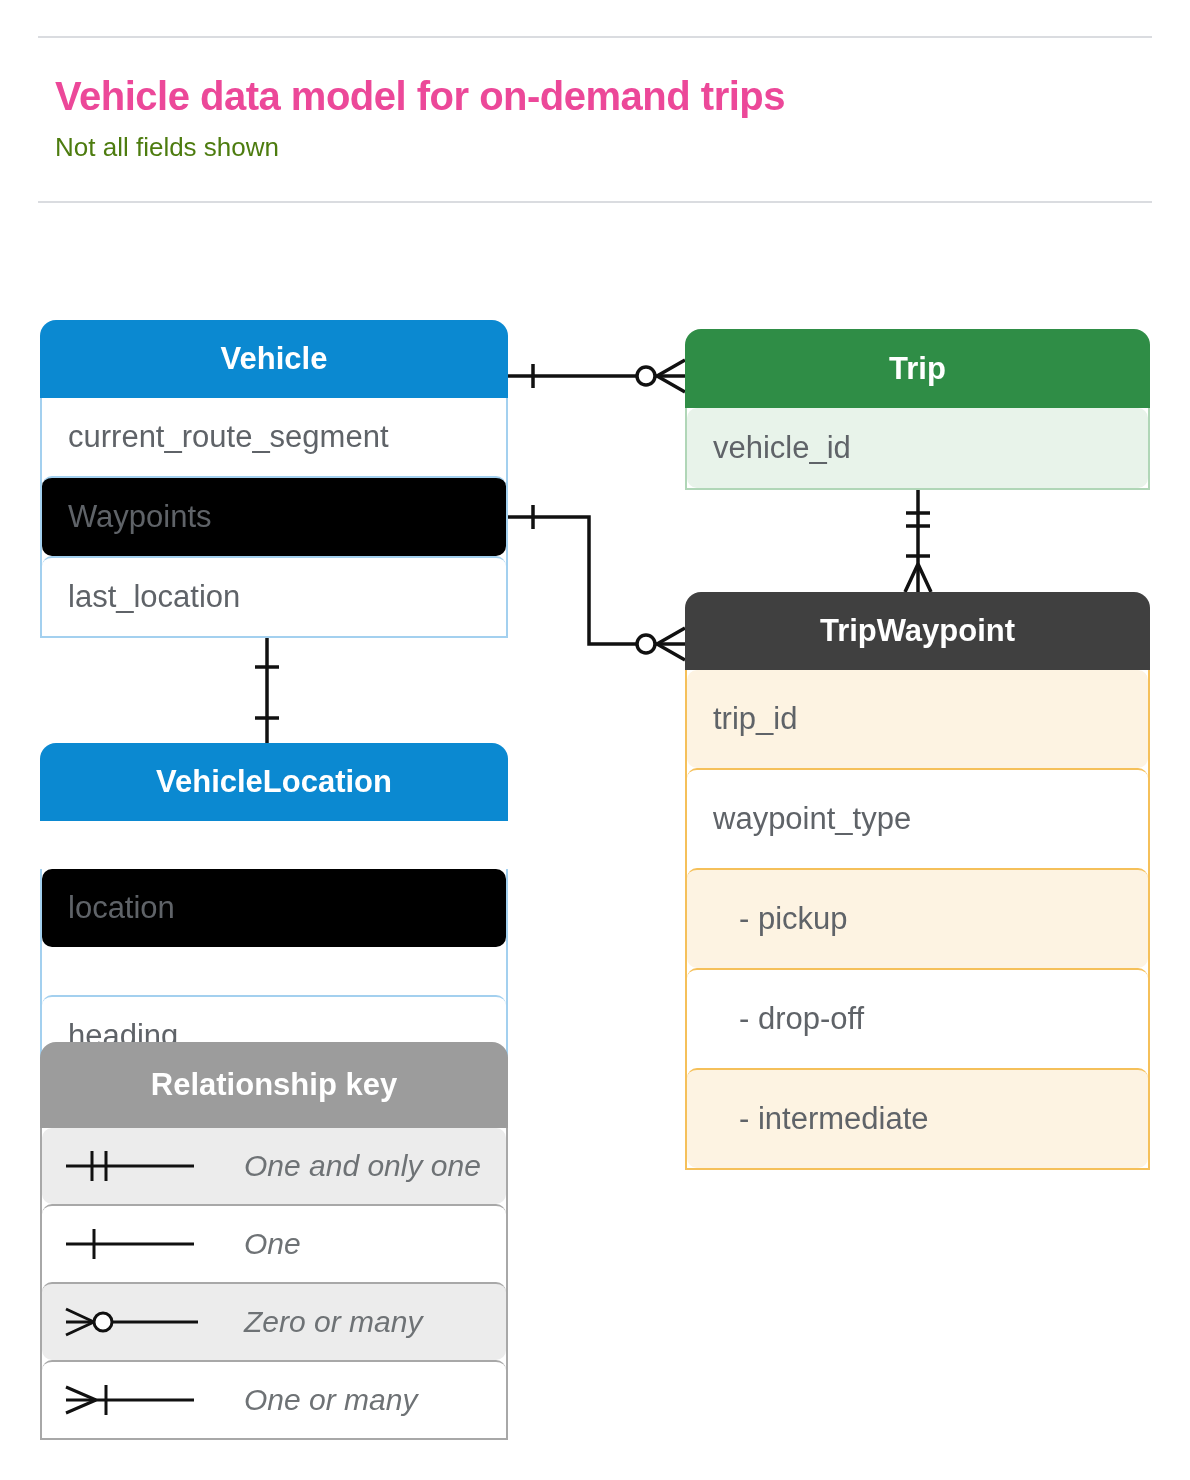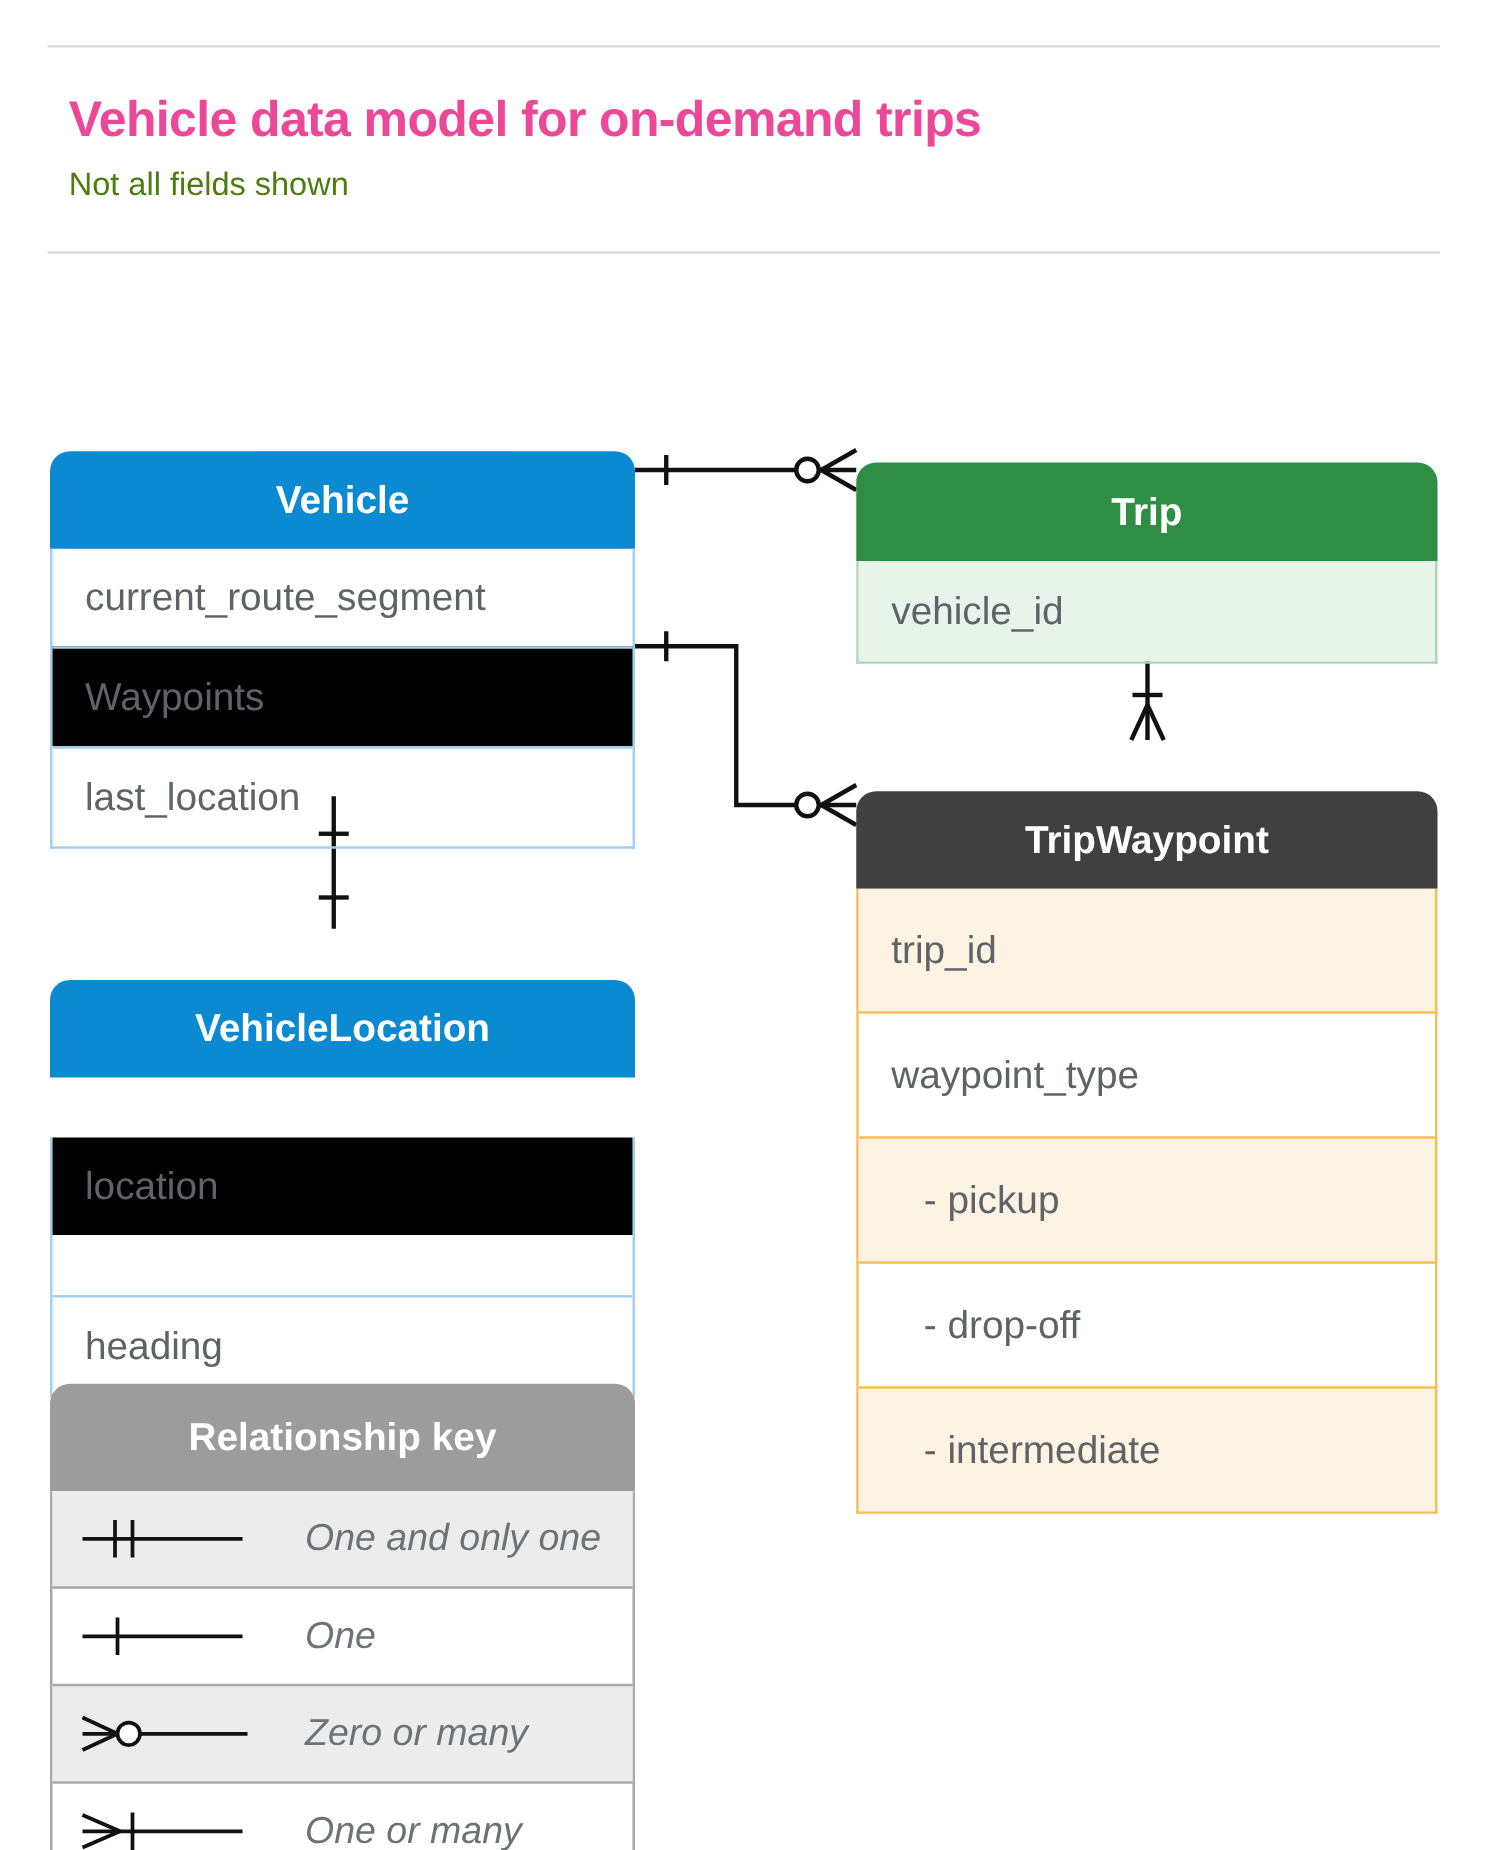--- a/index.html
+++ b/index.html
@@ -6,24 +6,24 @@
   body{font-family:"Liberation Sans", sans-serif;}
   .canvas{position:relative;width:1190px;height:1480px;background:#ffffff;overflow:hidden;}
 
   .divider{position:absolute;left:38px;width:1114px;height:2px;background:#dadce0;}
 
   .page-title{position:absolute;left:55px;top:74px;font-size:40px;font-weight:700;color:#ec4899;letter-spacing:-0.5px;}
   .page-subtitle{position:absolute;left:55px;top:132px;font-size:26px;font-weight:400;color:#4d7c0f;}
 
   .entity{position:absolute;}
   .entity-header{height:78px;display:flex;align-items:center;justify-content:center;
-    color:#ffffff;font-size:31px;font-weight:700;border-radius:16px 16px 0 0;margin-top:41px;}
+    color:#ffffff;font-size:31px;font-weight:700;border-radius:16px 16px 0 0;}
   .rows{border-style:solid;border-width:0 2px 2px 2px;}
   .row{height:78px;display:flex;align-items:center;padding-left:26px;
-    font-size:31px;color:#5f6368;}
+    font-size:31px;color:#5f6368;border-radius:10px;}
   .row + .row{border-top-style:solid;border-top-width:2px;}
   .row.indent{padding-left:52px;}
 
   
   .blue  .entity-header{background:#0b89d1;}
   .blue  .rows{border-color:#a3d0ef;}
   .blue  .row + .row{border-top-color:#a3d0ef;}
   .blue  .row.hl{background:#000000;}
   .green .entity-header{background:#2f8d46;}
   .green .rows{border-color:#b0d6b7;}
@@ -39,21 +39,21 @@
 
   
   #vehicle{left:40px;top:320px;width:468px;}
   #trip{left:685px;top:329px;width:465px;}
   #trip .entity-header{height:79px;}
   #trip .row{height:80px;}
   #trip-waypoint{left:685px;top:592px;width:465px;}
   #trip-waypoint .row{height:98px;}
   #vehicle-location{left:40px;top:743px;width:468px;}
   #vehicle-location .row{height:78px;margin-top:48px;}
-  #relationship-key{left:40px;top:1066px;width:468px;}
+  #relationship-key{left:40px;top:1042px;width:468px;}
   #relationship-key .entity-header{height:86px;}
   #relationship-key .row{height:76px;padding-left:16px;font-style:italic;}
   #relationship-key .row .key-label{color:#6e7275;font-size:30px;margin-left:26px;}
   .key-symbol{width:160px;height:48px;flex:0 0 auto;}
 
   .connector-layer{position:absolute;left:0;top:0;width:1190px;height:1480px;pointer-events:none;}
   .connector-layer *{stroke:#111111;stroke-width:3.5;fill:none;}
   .connector-layer circle{fill:#ffffff;}
   .key-symbol *{stroke:#111111;stroke-width:3;fill:none;}
   .key-symbol circle{fill:#ffffff;}

